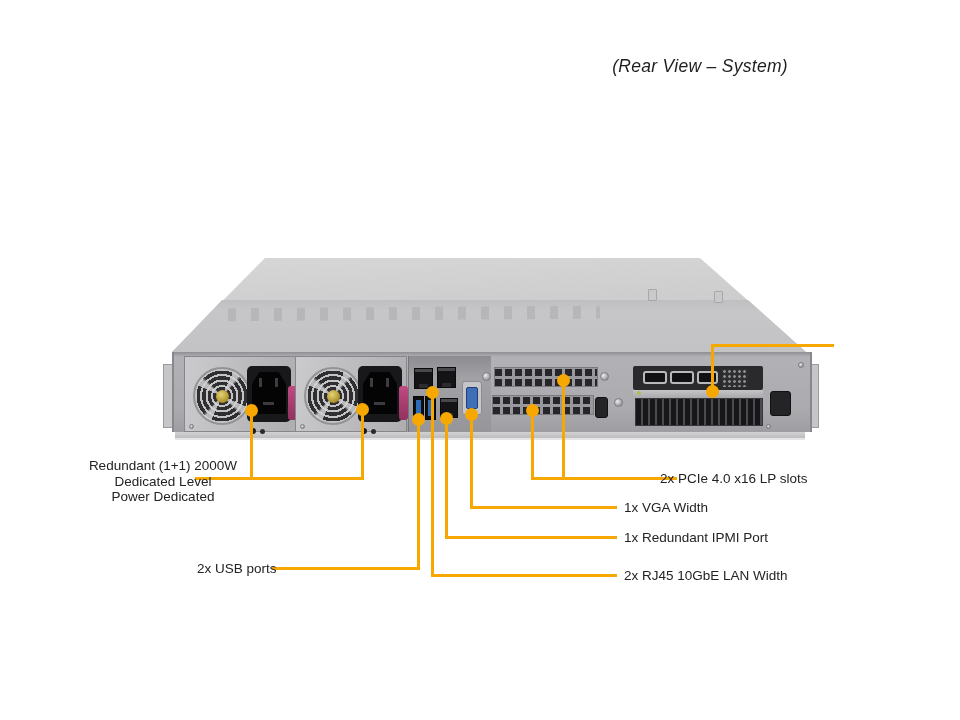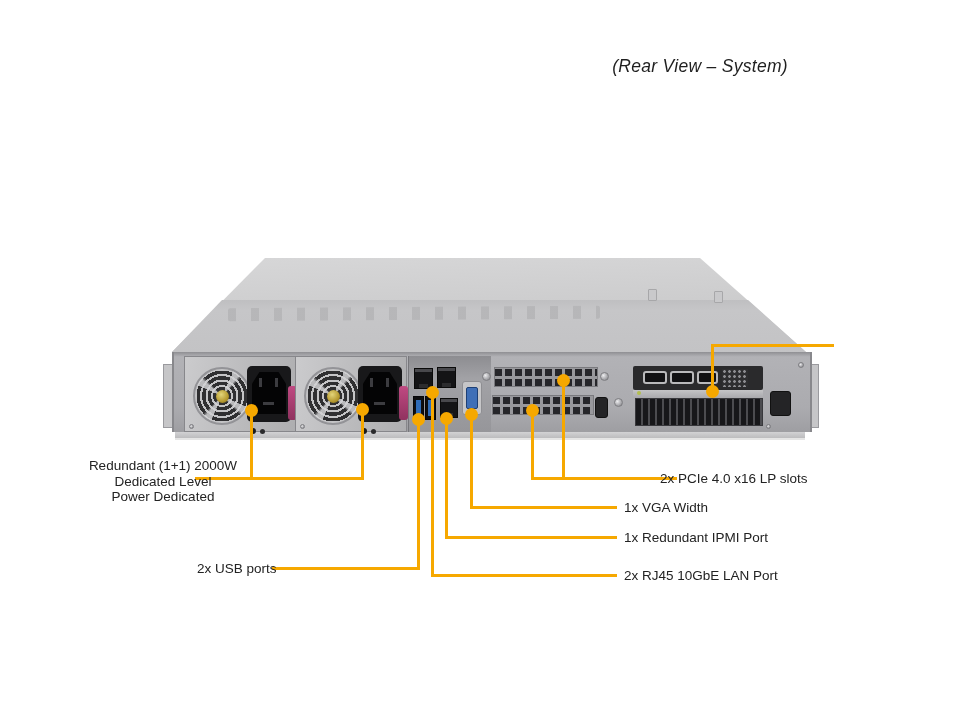--- a/index.html
+++ b/index.html
@@ -181,15 +181,15 @@
   <div class="lbl" style="left:40px;top:458px;width:158px;text-align:center;margin-left:44px;">
     <div>Redundant (1+1) 2000W</div>
     <div>Dedicated Level</div>
     <div>Power Dedicated</div>
   </div>
 
   <div class="lbl" style="left:660px;top:471px;">2x PCIe 4.0 x16 LP slots</div>
   <div class="lbl" style="left:624px;top:500px;">1x VGA Width</div>
   <div class="lbl" style="left:624px;top:530px;">1x Redundant IPMI Port</div>
   <div class="lbl" style="left:197px;top:561px;">2x USB ports</div>
-  <div class="lbl" style="left:624px;top:568px;">2x RJ45 10GbE LAN Port</div>
+  <div class="lbl" style="left:624px;top:568px;">2x RJ45 10GbE LAN Width</div>
 
 </div>
 
 </body></html>

